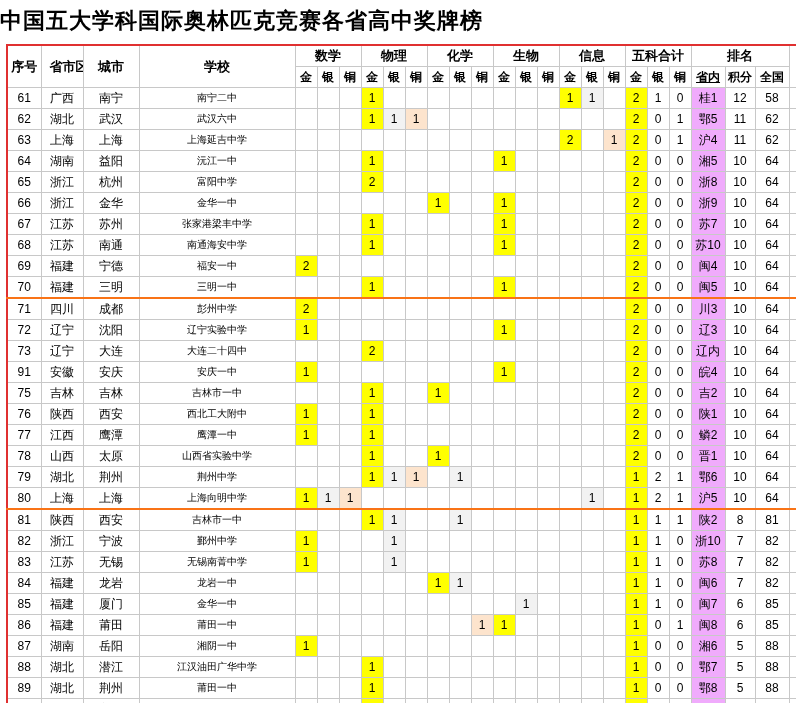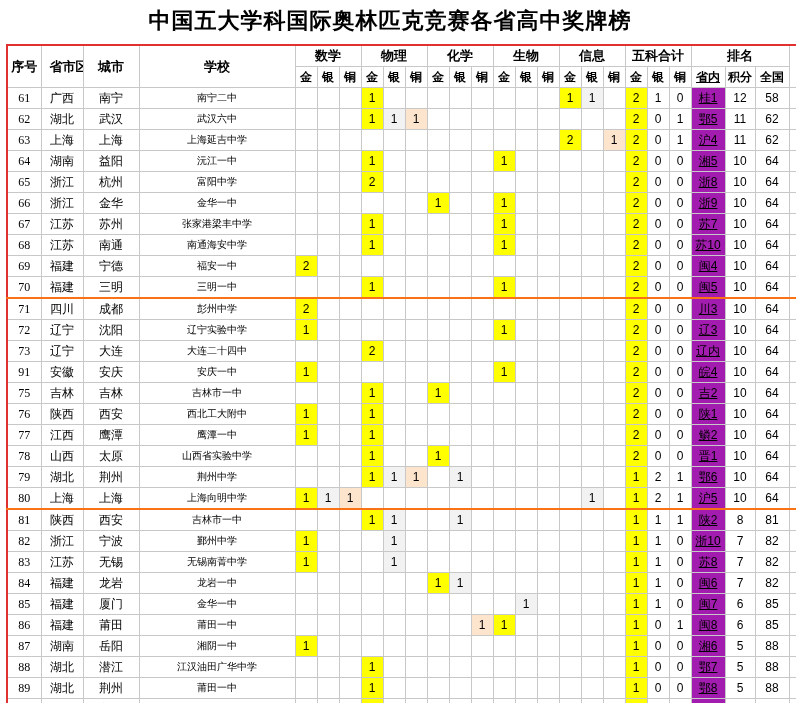--- a/index.html
+++ b/index.html
@@ -1,19 +1,18 @@
 <!DOCTYPE html>
 <html><head>
 <meta charset="utf-8">
 <style>
   html,body{margin:0;padding:0;background:#fff;}
   body{font-family:"Liberation Sans","DejaVu Sans",sans-serif;color:#000;}
   #page{width:796px;height:703px;position:relative;overflow:hidden;background:#fff;}
   #title{
-    text-align:center;
     font-family:"DejaVu Serif","Liberation Serif",serif;
     font-weight:bold;
     font-size:22px;
     letter-spacing:1px;
     padding:6px 16px 8px 0;
   }
   table{
     border-collapse:collapse;
     table-layout:fixed;
     margin:0 6px;
@@ -28,29 +27,29 @@
     height:20px;
     line-height:20px;
     font-weight:normal;
     overflow:hidden;
     white-space:nowrap;
   }
   thead td{font-weight:bold;font-size:13px;}
   thead .sub{font-size:12px;}
   .redtop td{border-top:2px solid #e03030;}
   .redbottom td{border-bottom:2px solid #f97316;}
-  .redleft{border-left:2px solid #e03030 !important;font-family:Liberation Serif, serif;}
+  .redleft{border-left:2px solid #e03030 !important;}
   .redright{border-right:2px solid #e03030 !important;}
   .gold{background:#ffff00;}
   .silver{background:#f2f2f2;}
   .bronze{background:#fde4cd;}
   .tot-g{background:#ffff00;}
   .tot-s{background:#ffffff;}
   .tot-b{background:#ffffff;}
-  .rank{background:#a21caf;text-decoration:underline;}
+  .rank{background:#f0abfc;}
   .school{font-family:"DejaVu Serif","Liberation Serif",serif;font-size:10px;}
 </style>
 </head>
 <body>
 
 <div id="page">
 
   <div id="title">中国五大学科国际奥林匹克竞赛各省高中奖牌榜</div>
 
   <table>

